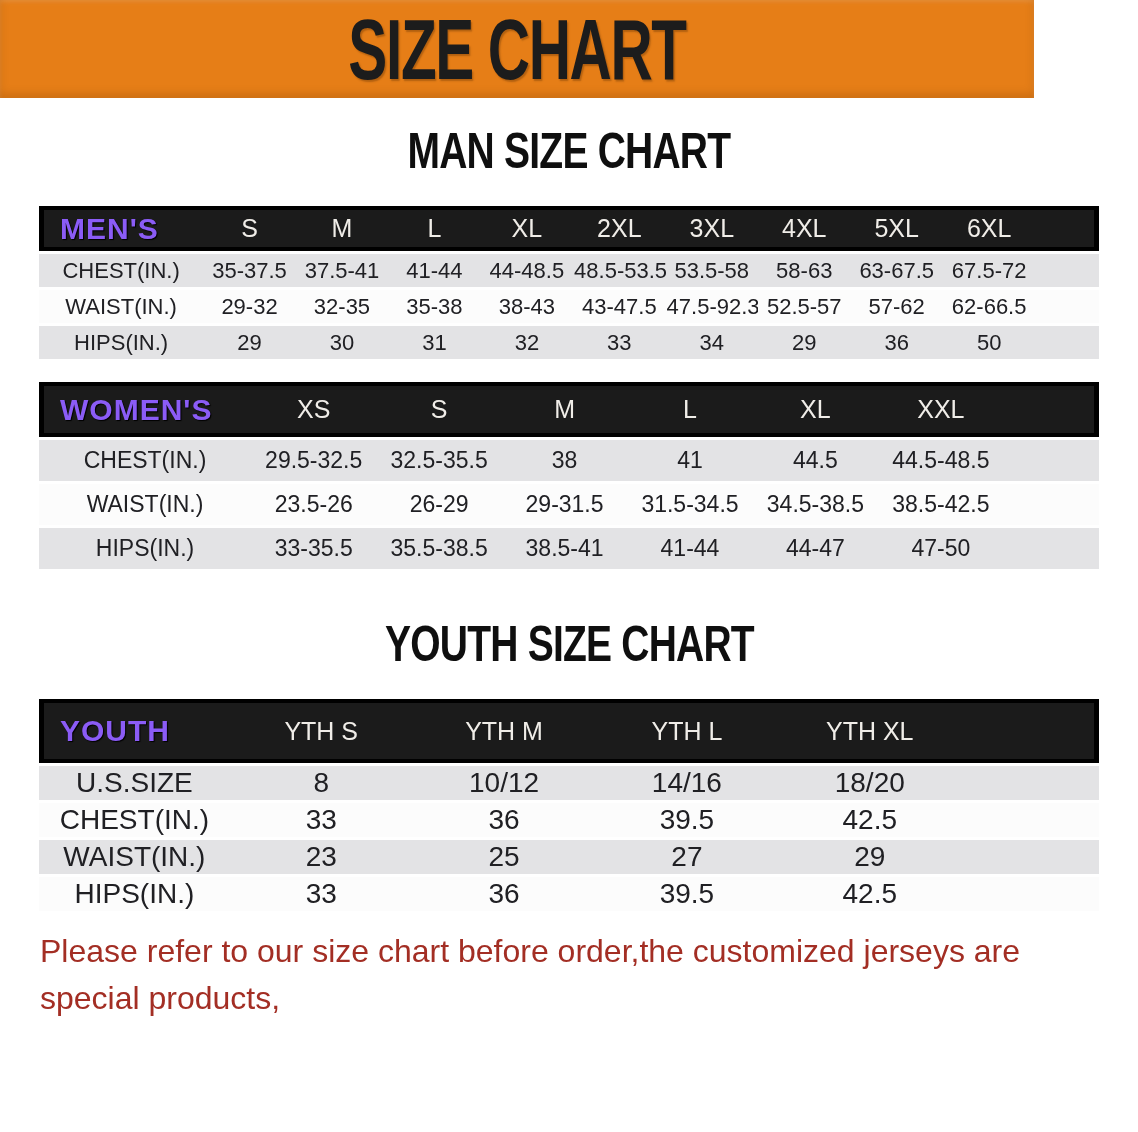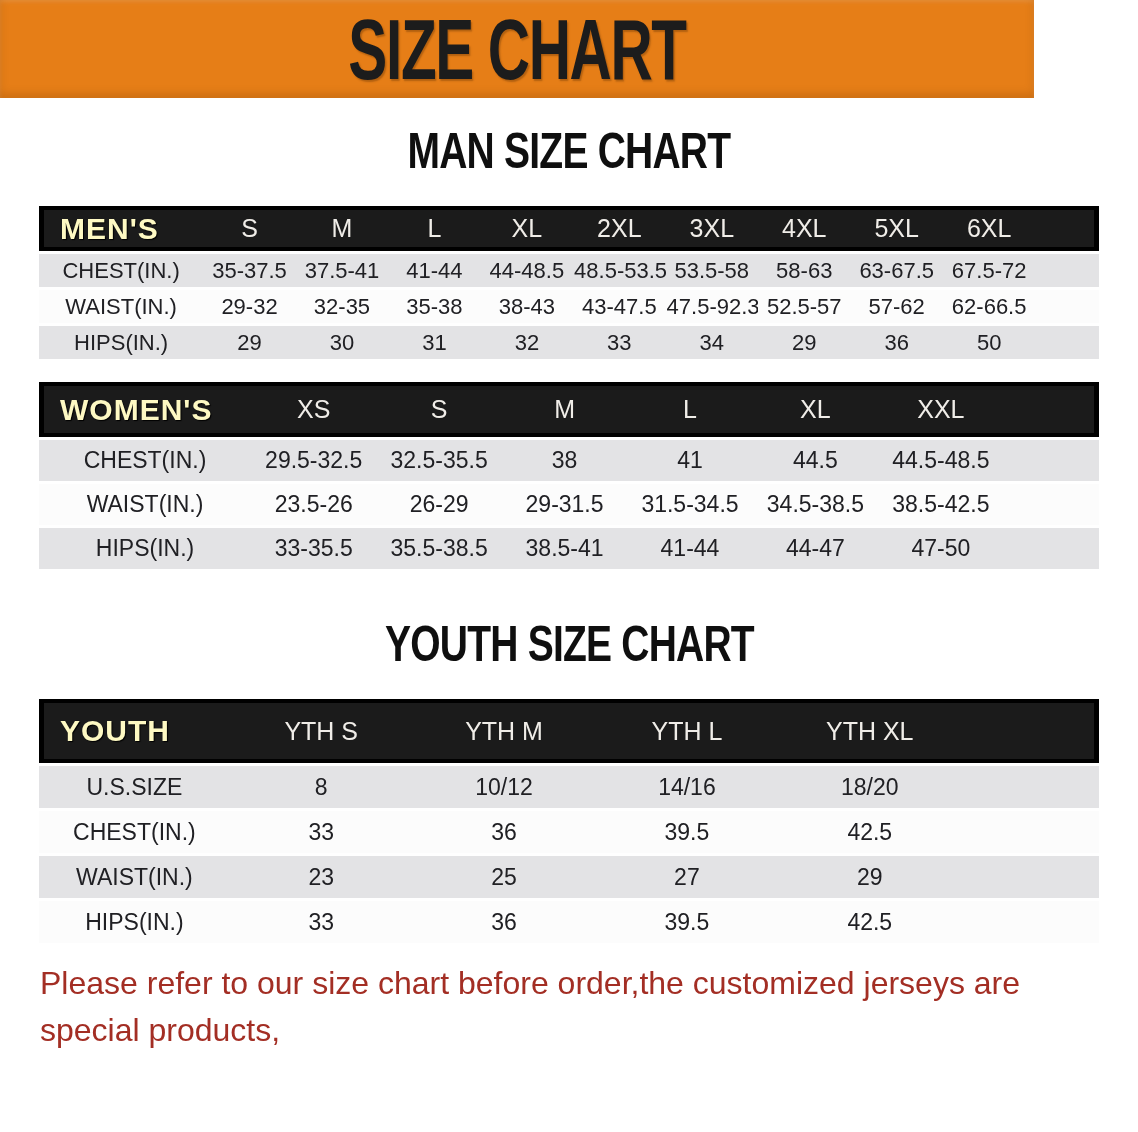--- a/index.html
+++ b/index.html
@@ -55,21 +55,21 @@
   }
   .size-table thead th{
     background:var(--header-bg);
     border-top:4px solid var(--header-frame);
     border-bottom:4px solid var(--header-frame);
     white-space:nowrap;overflow:hidden;
   }
   .size-table thead th:first-child{border-left:5px solid var(--header-frame);}
   .size-table thead th:last-child{border-right:5px solid var(--header-frame);}
   .label-cell{
-    font-size:30px;font-weight:700;color:#fef9c3;
+    font-size:30px;font-weight:700;color:#8b5cf6;
     text-align:left;padding-left:16px;letter-spacing:1px;
     text-shadow:1px 1px 1px #000;
   }
   .col-cell{font-size:25px;font-weight:400;color:#F0EDE8;text-align:center;}
   .size-table tbody th,.size-table tbody td{
     font-weight:400;color:var(--cell-text);text-align:center;
     white-space:nowrap;overflow:hidden;
   }
   .size-table tbody tr:nth-child(odd) > *{background:var(--row-alt-bg);}
   .size-table tbody tr:nth-child(even) > *{background:var(--row-bg);}
@@ -78,21 +78,21 @@
   .men tbody tr > *{height:33px;font-size:22px;}
   .men .label-cell{width:15.5%;}
   .men .filler-cell{width:6%;}
 
   .women thead th{height:55px;}
   .women tbody tr > *{height:41px;font-size:23px;}
   .women .label-cell{width:20%;}
   .women .filler-cell{width:9%;}
 
   .youth thead th{height:64px;}
-  .youth tbody tr > *{height:42px;font-size:23px;}
+  .youth tbody tr > *{height:34px;font-size:28px;}
   .youth .label-cell{width:18%;}
   .youth .filler-cell{width:13%;}
 
   
   .notice{margin:14px 30px 0 40px;}
   .notice-line{
     margin:0;font-size:32px;line-height:47px;
     color:var(--notice-color);font-weight:400;
   }
 </style>

